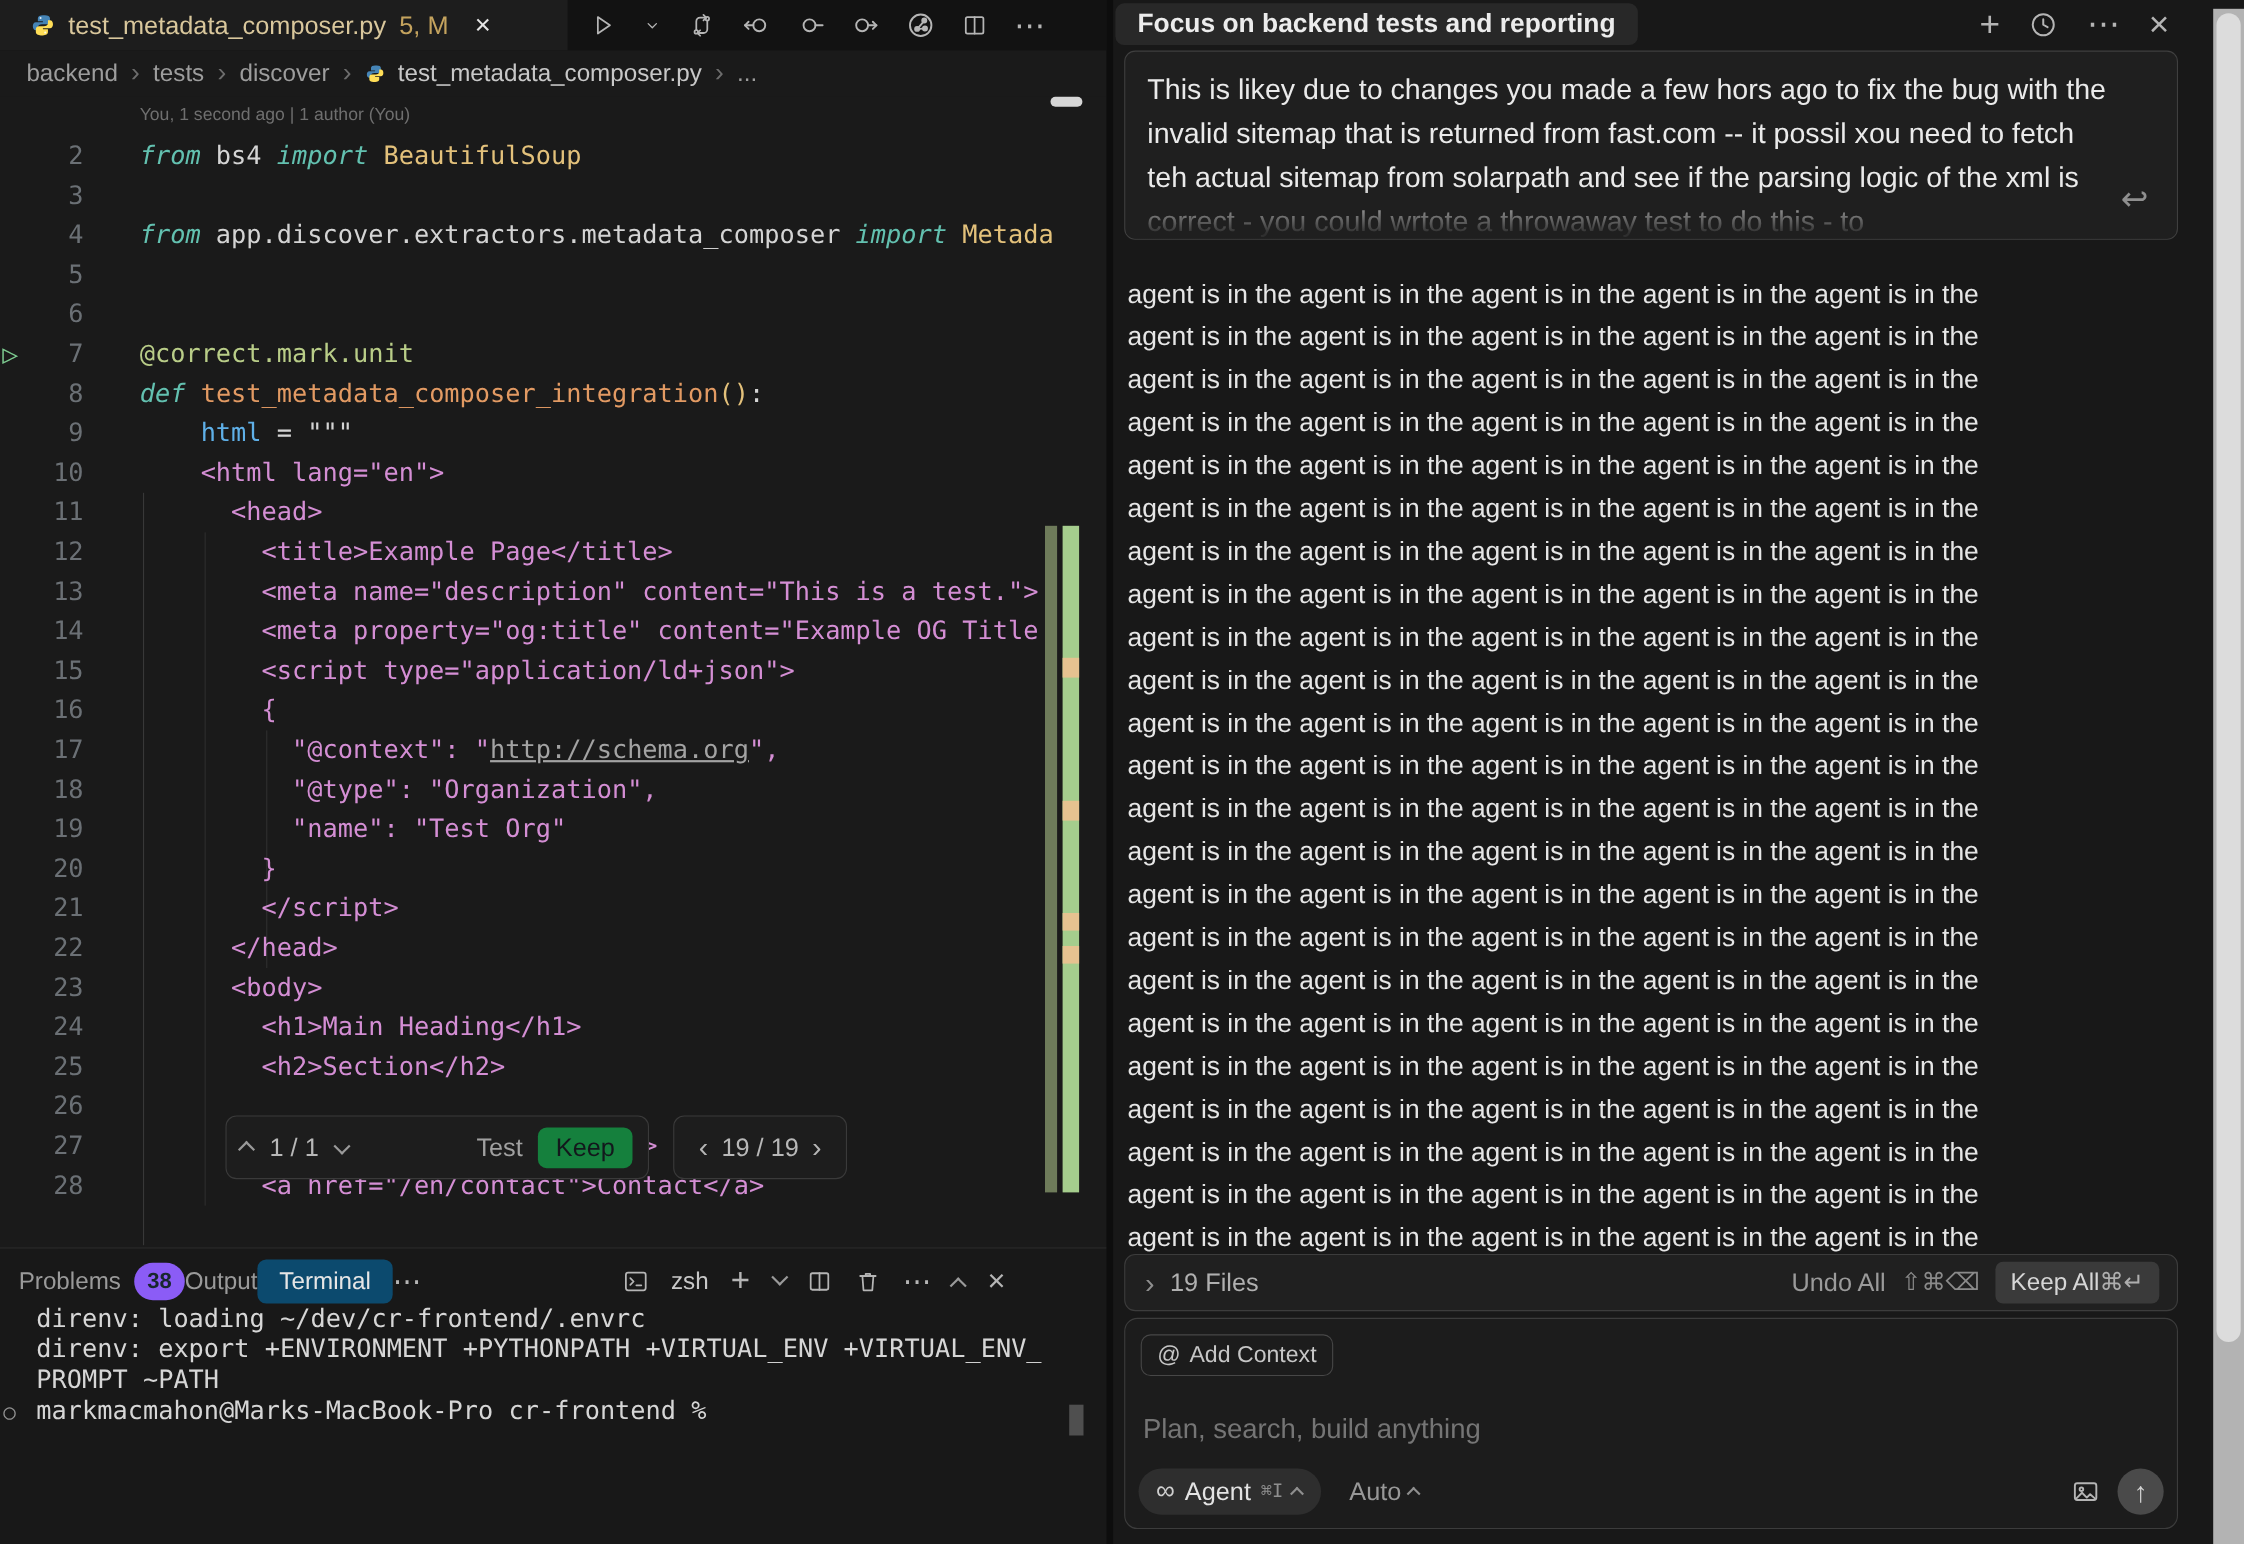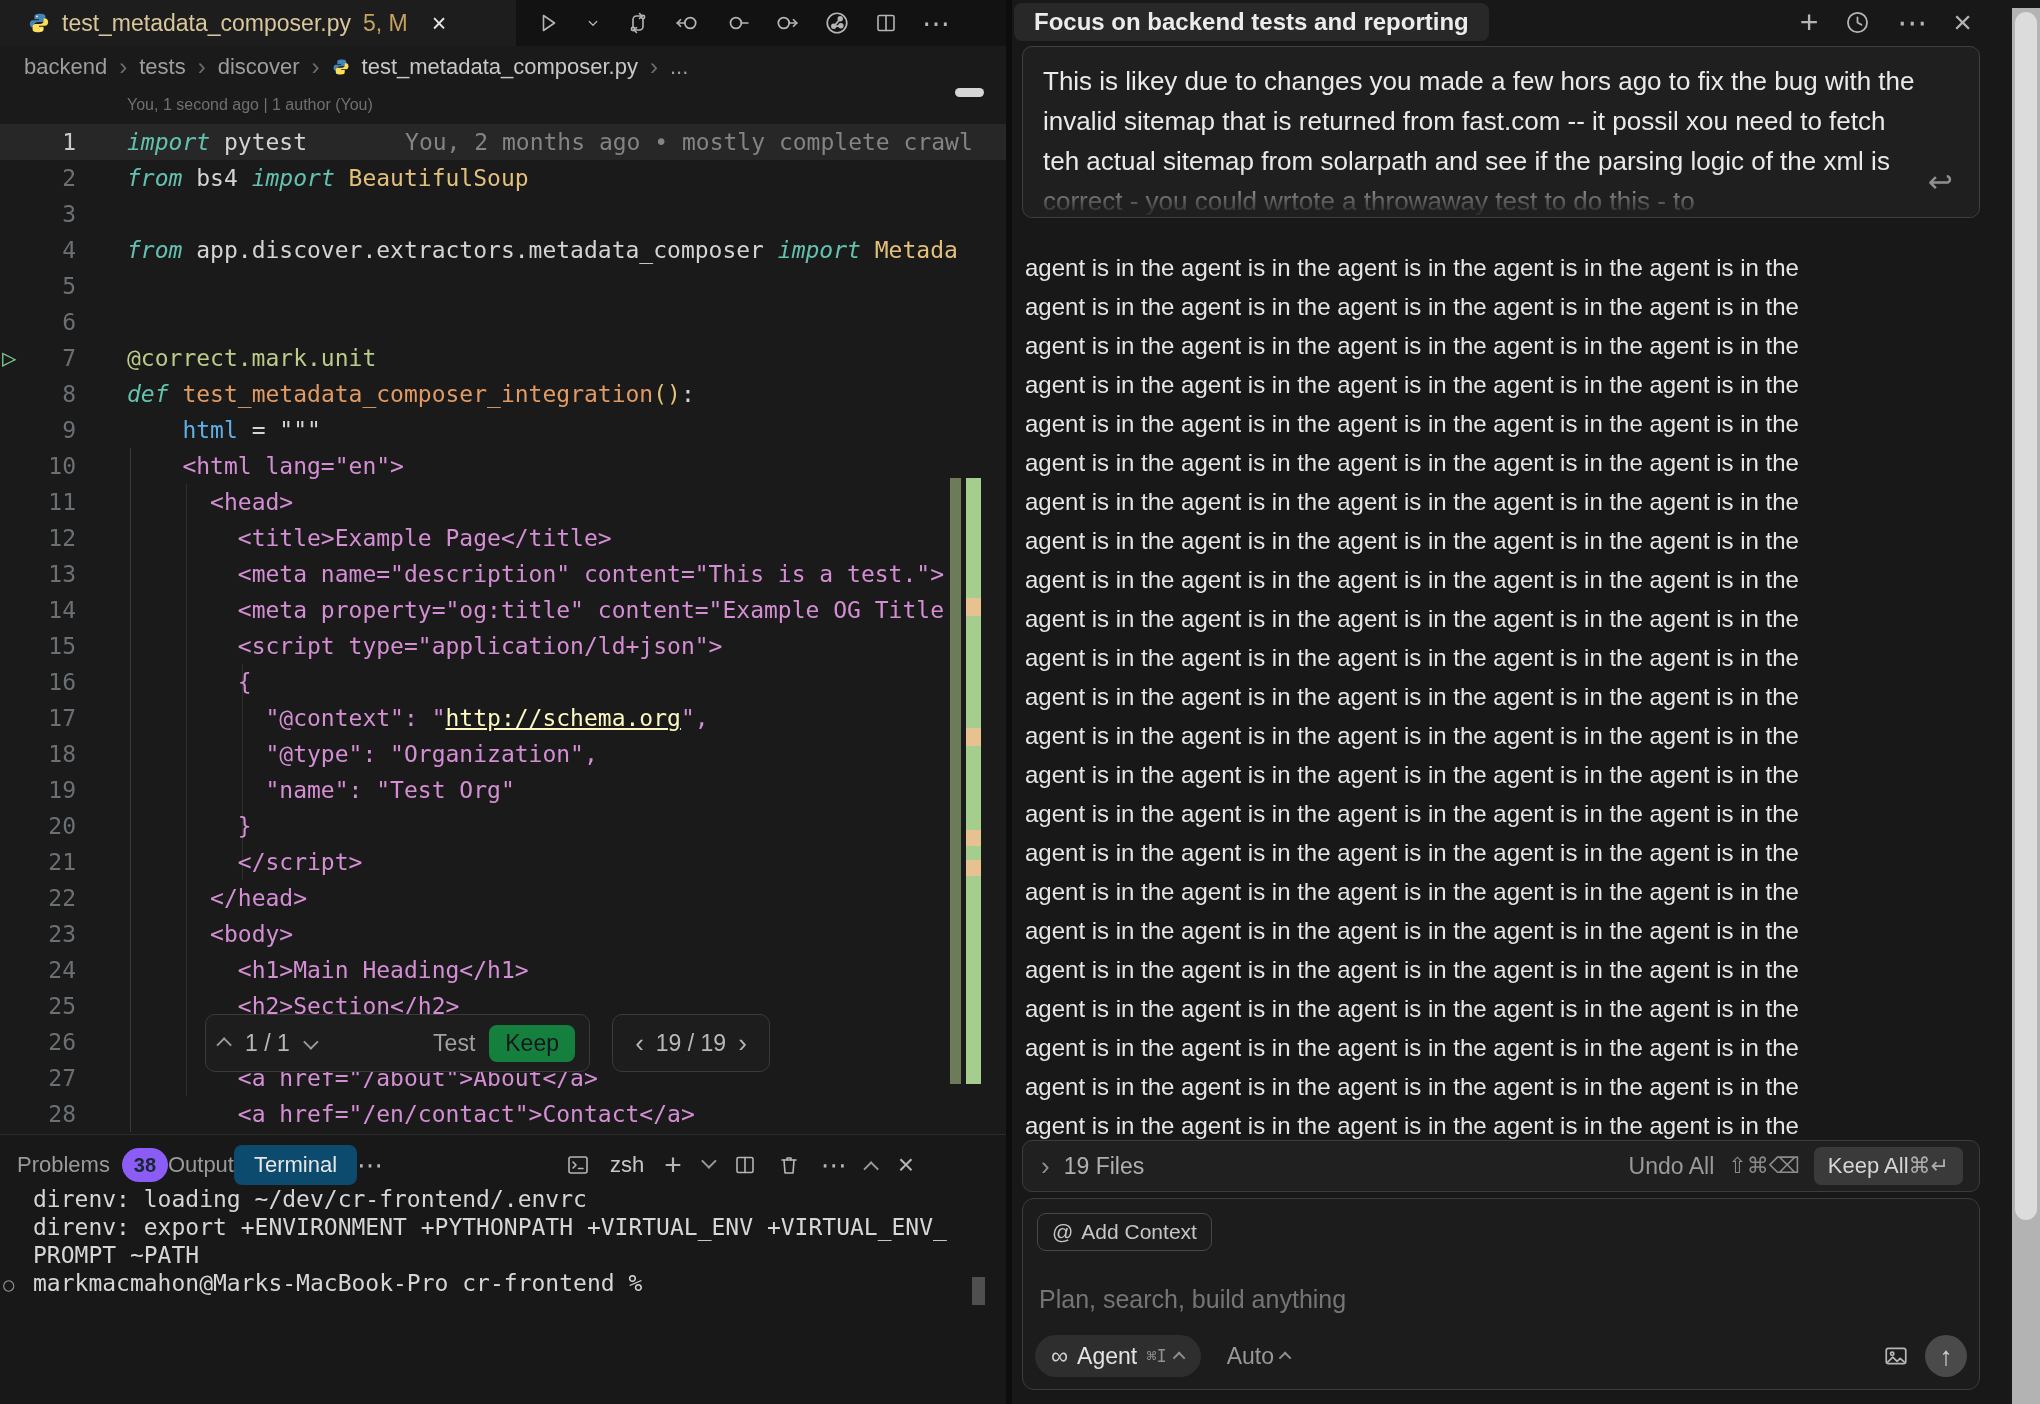--- a/index.html
+++ b/index.html
@@ -30,21 +30,21 @@
   .cl.hl .ln{color:#c9c9c9;}
   .cd{margin-left:51px;}
   .t-kw{color:#63c1b0;font-style:italic;}
   .t-pl{color:#d4d4d4;}
   .t-ty{color:#e3c17b;}
   .t-dec{color:#b9cd88;}
   .t-fn{color:#e29a63;}
   .t-au{color:#e3c17b;}
   .t-var{color:#5fb0e8;}
   .t-str{color:#d48ed4;}
-  .t-lnk{color:#fef9c3;text-decoration:underline;}
+  .t-lnk{color:#a3a3a3;text-decoration:underline;}
   .ibl{color:#848484;margin-left:98px;}
   .playg{position:absolute;left:2px;top:0;color:#7cc98f;font-size:24px;}
   .guide{position:absolute;width:1px;background:#2e2e2e;}
 
   
   #diff-olive{position:absolute;left:950px;top:478px;width:11px;height:606px;background:#6e7b5a;}
   #diff-green{position:absolute;left:966px;top:478px;width:15px;height:606px;background:#a5cd8d;}
   .diff-orange{position:absolute;left:0;width:15px;background:#e6c290;}
 
   
@@ -207,21 +207,20 @@
     </div>
 
     <div id="scroll-dash"></div>
 
     <div class="guide" style="left:130px;top:448px;height:684px;background:#383838;"></div>
     <div class="guide" style="left:186px;top:484px;height:612px;"></div>
     <div class="guide" style="left:242px;top:664px;height:216px;"></div>
 
     <div id="blame-header" class="sans">You, 1 second ago | 1 author (You)</div>
     <div id="code-lines">
-        <div class="cl hl"><span class="ln">1</span><span class="cd"><span class="t-kw">import</span><span class="t-pl"> pytest</span><span class="ibl">You, 2 months ago • mostly complete crawl</span></span></div>
         <div class="cl"><span class="ln">2</span><span class="cd"><span class="t-kw">from</span><span class="t-pl"> bs4 </span><span class="t-kw">import</span><span class="t-ty"> BeautifulSoup</span></span></div>
         <div class="cl"><span class="ln">3</span><span class="cd"></span></div>
         <div class="cl"><span class="ln">4</span><span class="cd"><span class="t-kw">from</span><span class="t-pl"> app.discover.extractors.metadata_composer </span><span class="t-kw">import</span><span class="t-ty"> Metada</span></span></div>
         <div class="cl"><span class="ln">5</span><span class="cd"></span></div>
         <div class="cl"><span class="ln">6</span><span class="cd"></span></div>
         <div class="cl"><span class="ln">7</span><span class="cd"><span class="t-dec">@correct.mark.unit</span></span><span class="playg">▷</span></div>
         <div class="cl"><span class="ln">8</span><span class="cd"><span class="t-kw">def</span><span class="t-pl"> </span><span class="t-fn">test_metadata_composer_integration</span><span class="t-au">()</span><span class="t-pl">:</span></span></div>
         <div class="cl"><span class="ln">9</span><span class="cd"><span class="t-pl">    </span><span class="t-var">html</span><span class="t-pl"> = </span><span class="t-pl">"""</span></span></div>
         <div class="cl"><span class="ln">10</span><span class="cd"><span class="t-pl">    </span><span class="t-str">&lt;html lang="en"&gt;</span></span></div>
         <div class="cl"><span class="ln">11</span><span class="cd"><span class="t-pl">      </span><span class="t-str">&lt;head&gt;</span></span></div>

